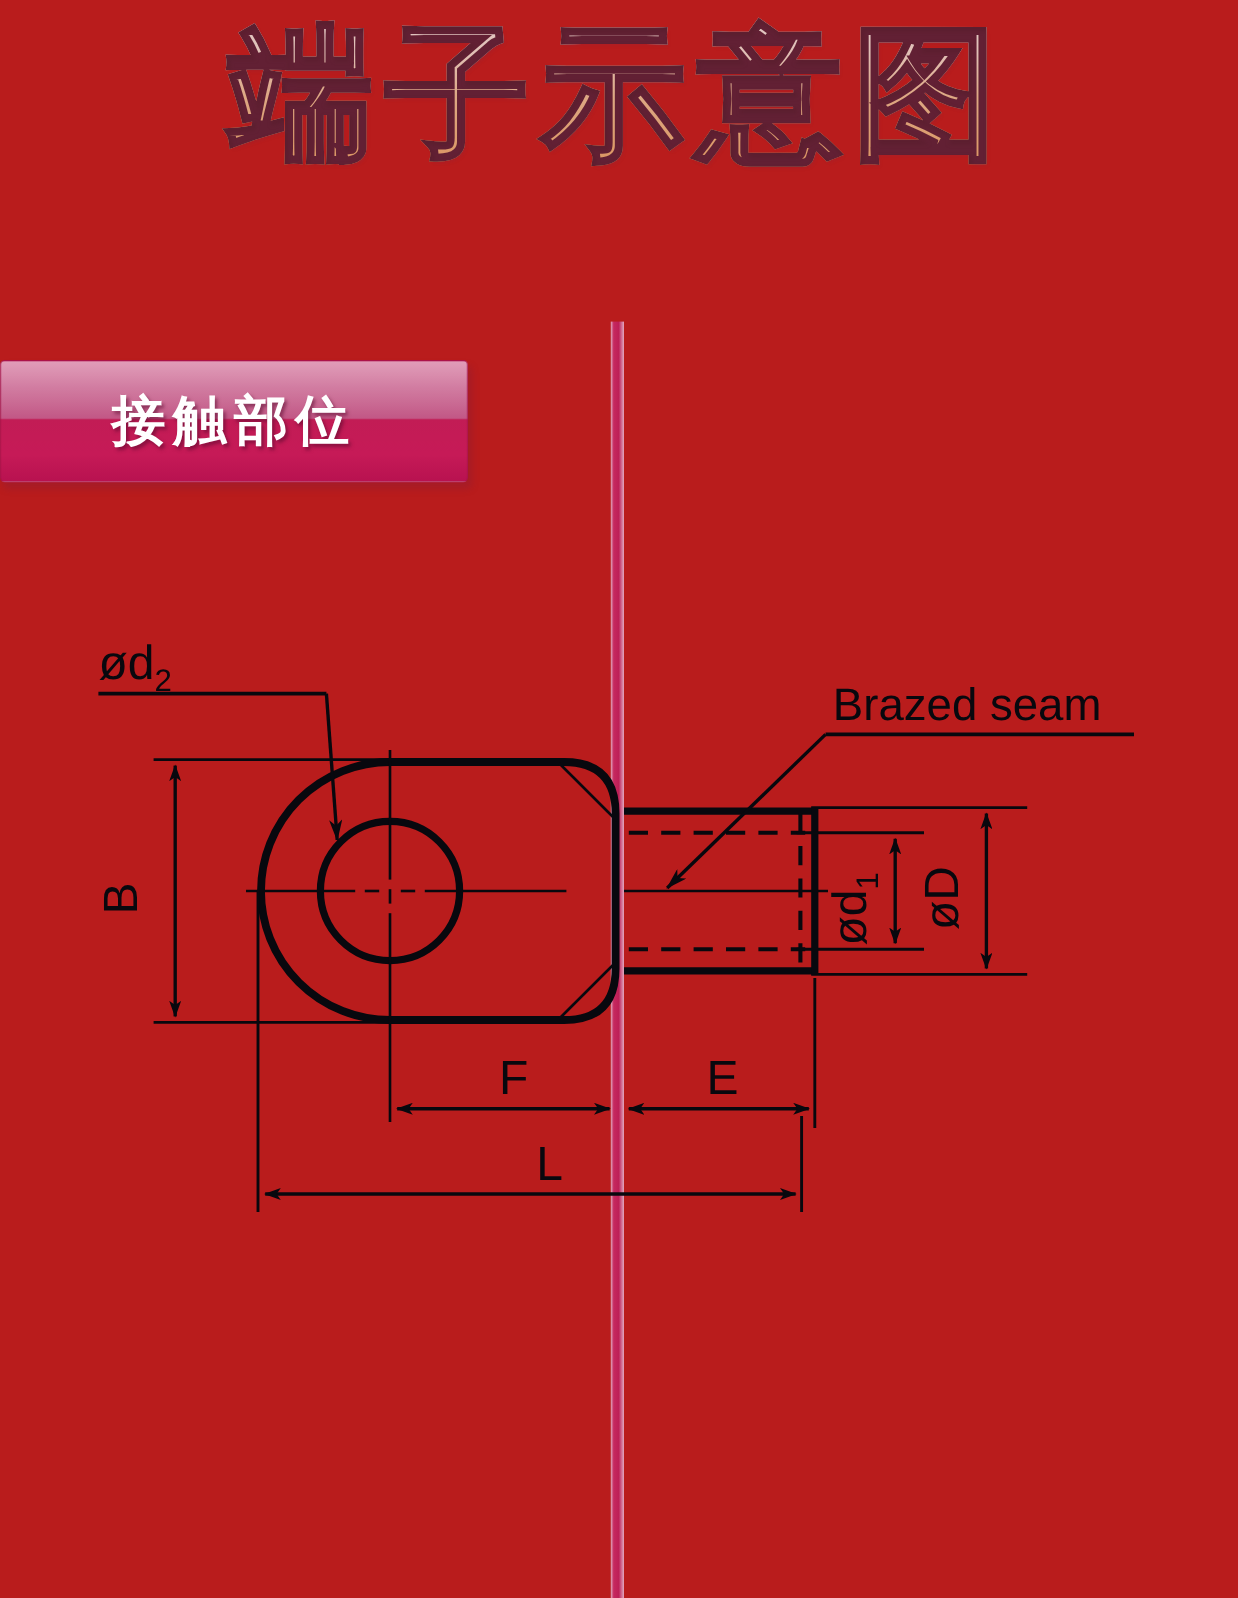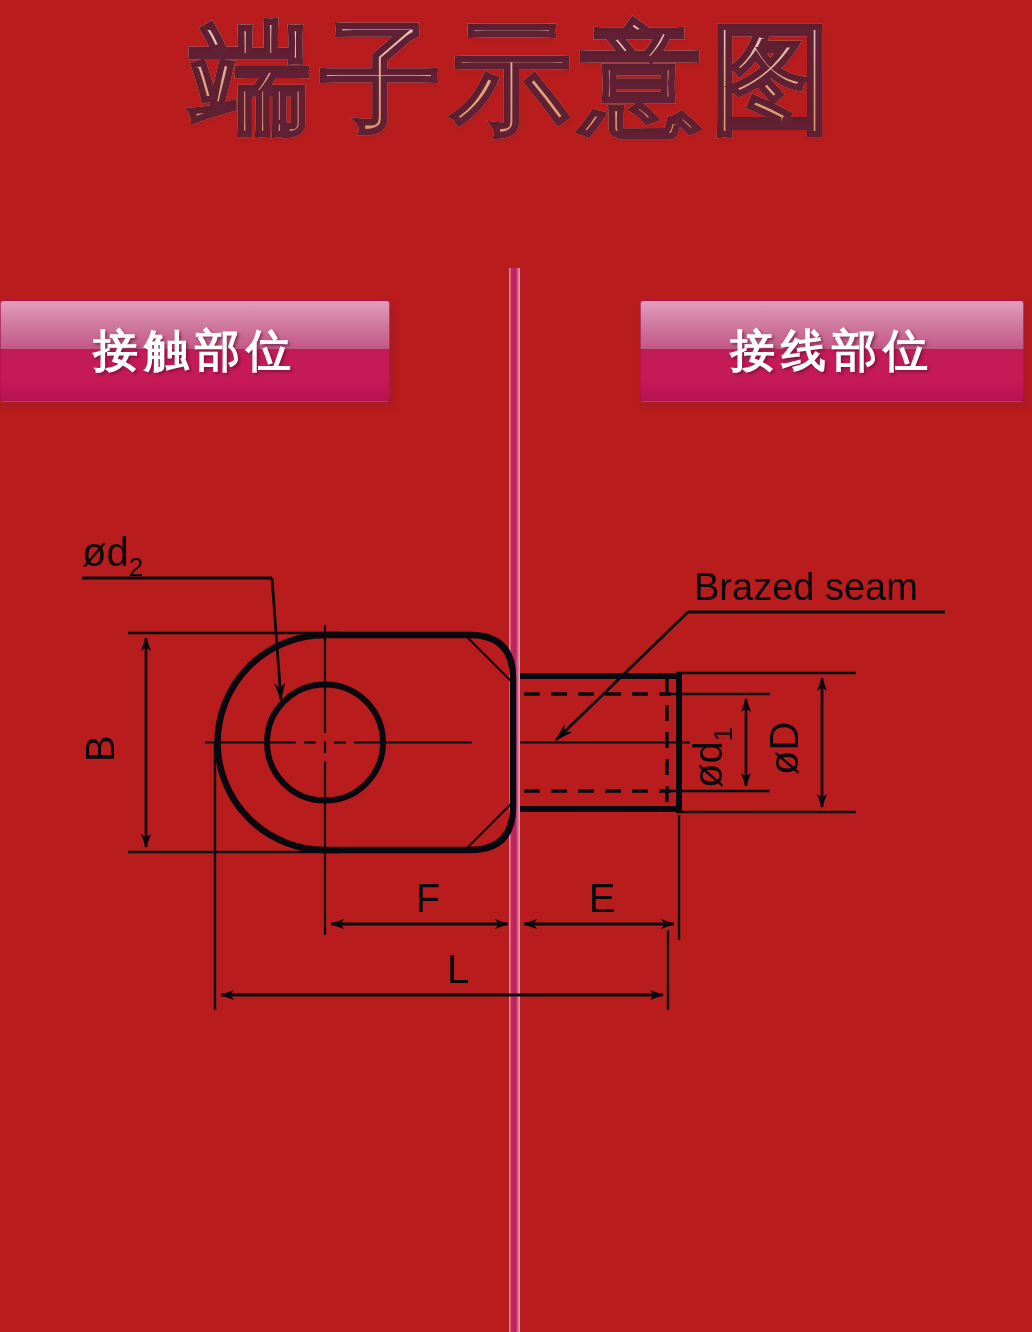--- a/index.html
+++ b/index.html
@@ -124,23 +124,20 @@
 <div id="page">
 
   <div id="title-area">
     <div id="title-text">端子示意图</div>
   </div>
 
   <div class="banner" id="banner-left">
     <div class="banner-label">接触部位</div>
   </div>
 
-  <div class="banner" id="banner-right">
-    <div class="banner-label">接线部位</div>
-  </div>
 
   <div id="divider"></div>
 
   <svg id="drawing" viewBox="0 0 1032 1332">
     <defs>
       <marker id="arrEnd" markerWidth="14" markerHeight="10" refX="13" refY="5" orient="auto" markerUnits="userSpaceOnUse">
         <path d="M0,0 L14,5 L0,10 L3.5,5 Z" fill="#08080e"></path>
       </marker>
       <marker id="arrStart" markerWidth="14" markerHeight="10" refX="1" refY="5" orient="auto" markerUnits="userSpaceOnUse">
         <path d="M14,0 L0,5 L14,10 L10.5,5 Z" fill="#08080e"></path>

